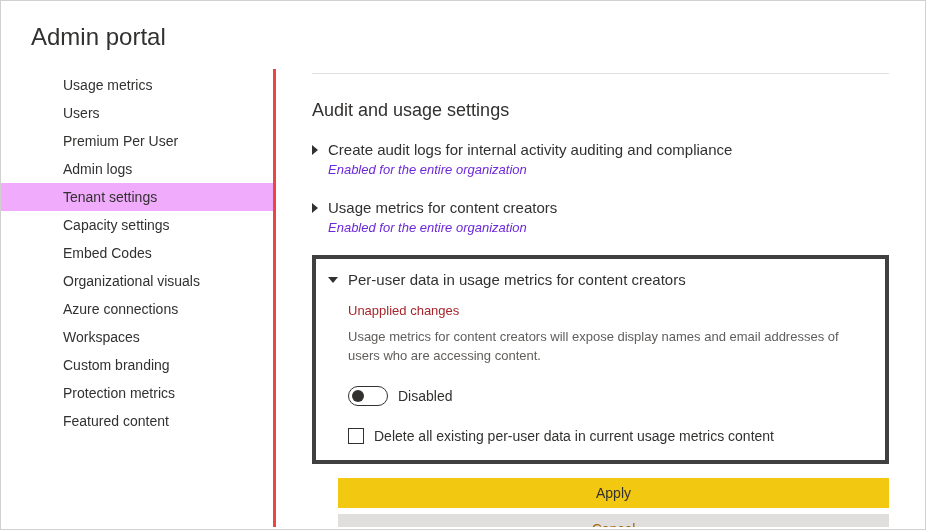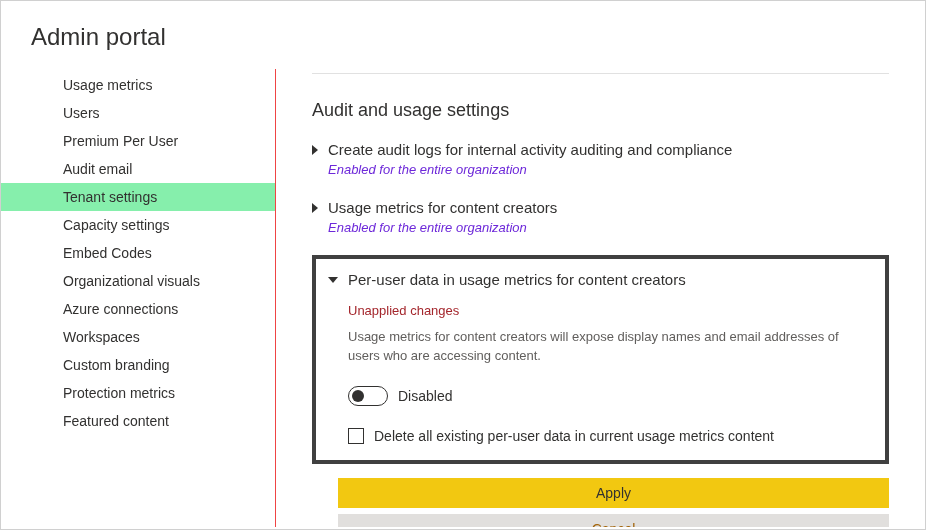--- a/index.html
+++ b/index.html
@@ -18,34 +18,34 @@
     font-weight: 300;
     padding: 22px 0 18px 30px;
     color: #323130;
   }
   .layout {
     display: flex;
     height: calc(100% - 70px);
   }
   .sidebar {
     width: 275px;
-    border-right: 1px solid #ef4444;
+    border-right: 3px solid #ef4444;
     padding-top: 2px;
   }
   .sidebar-item {
     padding: 6px 0 6px 62px;
     font-size: 14px;
     color: #323130;
     cursor: pointer;
   }
   .sidebar-item.sub {
     padding-left: 80px;
   }
   .sidebar-item.selected {
-    background: #86efac;
+    background: #f0abfc;
   }
   .main {
     flex: 1;
     padding: 0 36px 0 36px;
     overflow: hidden;
   }
   .divider {
     border-top: 1px solid #e1e1e1;
     margin: 4px 0 26px 0;
   }
@@ -157,21 +157,21 @@
 </head>
 <body>
 
 <div class="page-title">Admin portal</div>
 
 <div class="layout">
   <div class="sidebar" id="sidebar">
       <div class="sidebar-item">Usage metrics</div>
       <div class="sidebar-item">Users</div>
       <div class="sidebar-item">Premium Per User</div>
-      <div class="sidebar-item">Audit email</div>
+      <div class="sidebar-item">Admin logs</div>
       <div class="sidebar-item selected">Tenant settings</div>
       <div class="sidebar-item">Capacity settings</div>
       <div class="sidebar-item">Embed Codes</div>
       <div class="sidebar-item">Organizational visuals</div>
       <div class="sidebar-item">Azure connections</div>
       <div class="sidebar-item">Workspaces</div>
       <div class="sidebar-item">Custom branding</div>
       <div class="sidebar-item">Protection metrics</div>
       <div class="sidebar-item">Featured content</div>
     </div>

